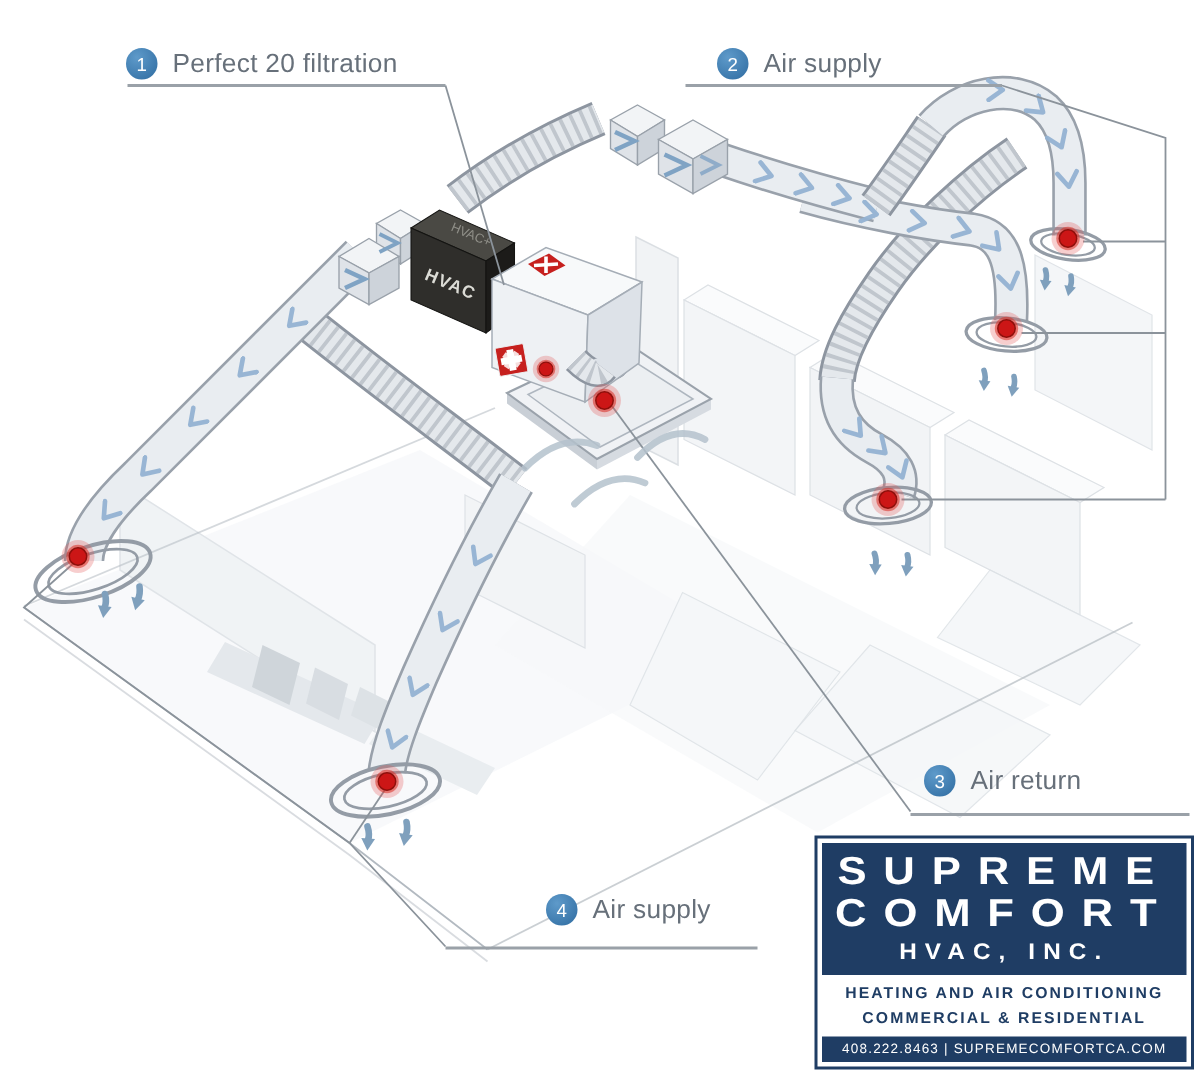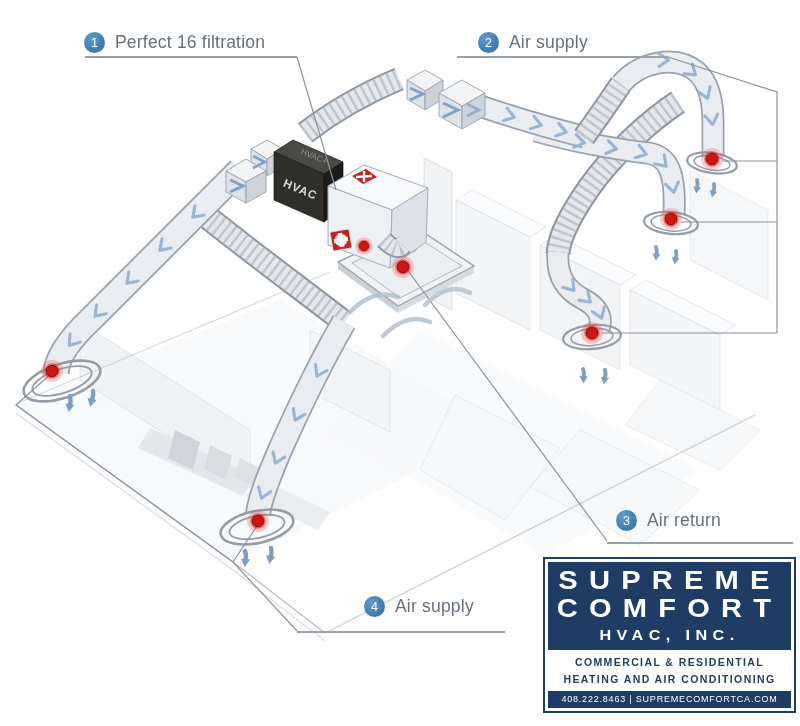--- a/index.html
+++ b/index.html
@@ -279,21 +279,21 @@
     <use href="#rdot" transform="translate(258,521)"></use>
     <use href="#rdot" transform="translate(712,159)"></use>
     <use href="#rdot" transform="translate(671,219)"></use>
     <use href="#rdot" transform="translate(592,333)"></use>
     <use href="#rdot" transform="translate(403,267)"></use>
   </g>
 </svg>
 
 <div class="diagram-label" style="left:84px;top:32px;">
   <span class="num">1</span>
-  <span>Perfect 16 filtration</span>
+  <span>Perfect 20 filtration</span>
 </div>
 <div class="diagram-label" style="left:478px;top:32px;">
   <span class="num">2</span>
   <span>Air supply</span>
 </div>
 <div class="diagram-label" style="left:616px;top:510px;">
   <span class="num">3</span>
   <span>Air return</span>
 </div>
 <div class="diagram-label" style="left:364px;top:596px;">
@@ -301,19 +301,19 @@
   <span>Air supply</span>
 </div>
 
 <div class="logo">
   <div class="logo-main">
     <div class="logo-word">SUPREME</div>
     <div class="logo-word">COMFORT</div>
     <div class="logo-sub">HVAC, INC.</div>
   </div>
   <div class="logo-band">
+    <div>HEATING AND AIR CONDITIONING</div>
     <div>COMMERCIAL &amp; RESIDENTIAL</div>
-    <div>HEATING AND AIR CONDITIONING</div>
   </div>
   <div class="logo-strip">408.222.8463 | SUPREMECOMFORTCA.COM</div>
 </div>
 
 </div>
 
 </body></html>

